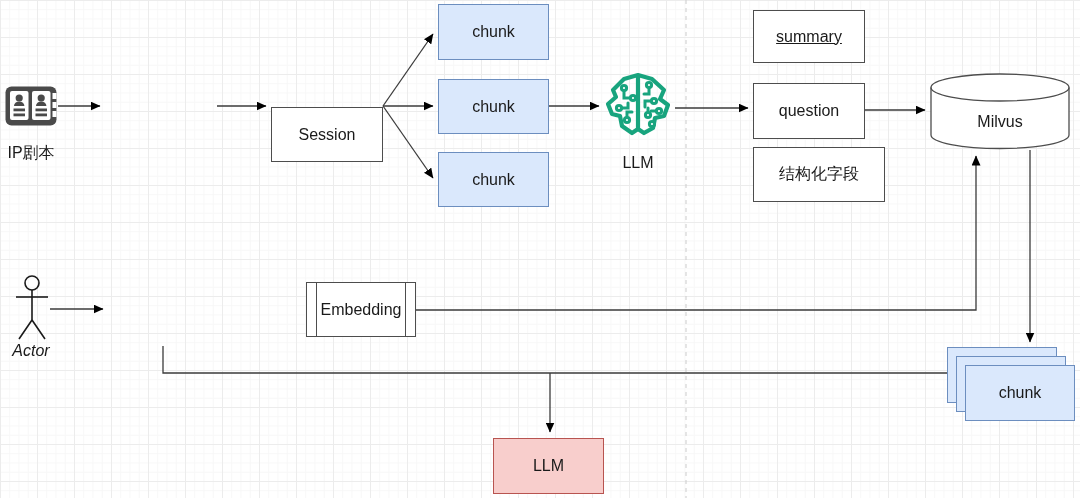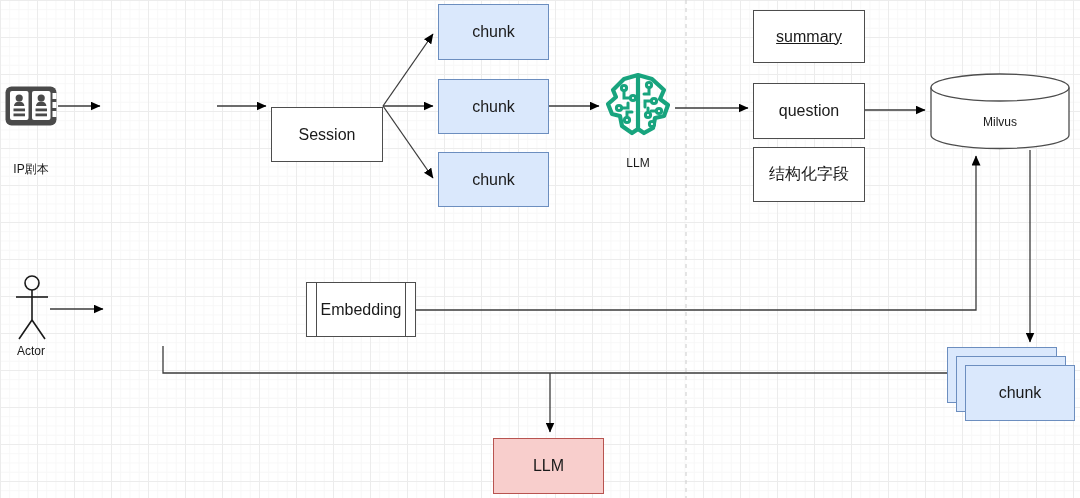--- a/index.html
+++ b/index.html
@@ -16,21 +16,21 @@
     border-bottom:1px solid #e0e0e0;
   }
   .node{
     position:absolute;border:1px solid #4d4d4d;background:#ffffff;
     display:flex;align-items:center;justify-content:center;
     font-size:16px;color:#1a1a1a;box-sizing:border-box;
   }
   .node.blue{background:#dae8fc;border-color:#6c8ebf;}
   .node.red{background:#f8cecc;border-color:#b85450;}
   .label{
-    position:absolute;font-size:12px;color:#1a1a1a;white-space:nowrap;
+    position:absolute;font-size:16px;color:#1a1a1a;white-space:nowrap;
     transform:translate(-50%,-50%);
   }
   #edges{position:absolute;left:0;top:0;width:1080px;height:498px;}
   .icon{position:absolute;}
   .embed-bar{position:absolute;top:0;bottom:0;width:0;border-left:1px solid #4d4d4d;}
 </style>
 </head>
 <body>
 
 <div id="canvas">
@@ -68,21 +68,21 @@
     <rect x="9.5" y="24.5" width="11.5" height="2.8" fill="#4a4a4a"></rect>
     <rect x="9.5" y="29.5" width="11.5" height="2.8" fill="#4a4a4a"></rect>
     <circle cx="37.2" cy="14" r="3.6" fill="#4a4a4a"></circle>
     <path d="M32 22 a5.2 4.5 0 0 1 10.4 0 z" fill="#4a4a4a"></path>
     <rect x="31.5" y="24.5" width="11.5" height="2.8" fill="#4a4a4a"></rect>
     <rect x="31.5" y="29.5" width="11.5" height="2.8" fill="#4a4a4a"></rect>
     <rect x="48.5" y="9" width="4" height="6" fill="#ffffff"></rect>
     <rect x="48.5" y="18" width="4" height="6" fill="#ffffff"></rect>
     <rect x="48.5" y="27" width="4" height="6" fill="#ffffff"></rect>
   </svg>
-  <div class="label" style="left:31px;top:153px;margin-top:16px;">IP剧本</div>
+  <div class="label" style="left:31px;top:153px;">IP剧本</div>
 
   <div class="node" style="left:271px;top:79px;width:112px;height:55px;margin-top:28px;">
     <span>Session</span>
   </div>
   <div class="node blue" style="left:438px;top:4px;width:111px;height:56px;">
     <span>chunk</span>
   </div>
   <div class="node blue" style="left:438px;top:79px;width:111px;height:55px;">
     <span>chunk</span>
   </div>
@@ -115,39 +115,39 @@
     </g>
   </svg>
   <div class="label" style="left:638px;top:163px;">LLM</div>
 
   <div class="node" style="left:753px;top:10px;width:112px;height:53px;text-decoration:underline;">
     <span>summary</span>
   </div>
   <div class="node" style="left:753px;top:83px;width:112px;height:56px;">
     <span>question</span>
   </div>
-  <div class="node" style="left:753px;top:147px;width:112px;height:55px;">
+  <div class="node" style="left:753px;top:147px;width:132px;height:55px;">
     <span>结构化字段</span>
   </div>
 
   <svg class="icon" style="left:930px;top:73px;" width="140" height="77" viewBox="0 0 140 77">
     <path d="M1,14.5 A69,13.5 0 0 1 139,14.5 L139,62 A69,13.5 0 0 1 1,62 Z" fill="#ffffff" stroke="#4d4d4d" stroke-width="1.3"></path>
     <path d="M1,14.5 A69,13.5 0 0 0 139,14.5" fill="none" stroke="#4d4d4d" stroke-width="1.3"></path>
   </svg>
   <div class="label" style="left:1000px;top:122px;">Milvus</div>
 
   <svg class="icon" style="left:12px;top:272px;" width="40" height="70" viewBox="0 0 40 70">
     <g stroke="#1a1a1a" stroke-width="1.6" fill="none">
       <circle cx="20" cy="11" r="7"></circle>
       <path d="M20,18 V48"></path>
       <path d="M4,25 H36"></path>
       <path d="M20,48 L7,67 M20,48 L33,67"></path>
     </g>
   </svg>
-  <div class="label" style="left:31px;top:351px;">Actor</div>
+  <div class="label" style="left:31px;top:351px;font-style:italic;">Actor</div>
 
 
   <div class="node" style="left:290px;top:282px;width:110px;height:55px;margin-left:16px;">
     <div class="embed-bar" style="left:9px;"></div>
     <div class="embed-bar" style="right:9px;"></div>
     <span>Embedding</span>
   </div>
 
   <div class="node blue" style="left:947px;top:347px;width:110px;height:56px;"></div>
   <div class="node blue" style="left:956px;top:356px;width:110px;height:56px;"></div>

